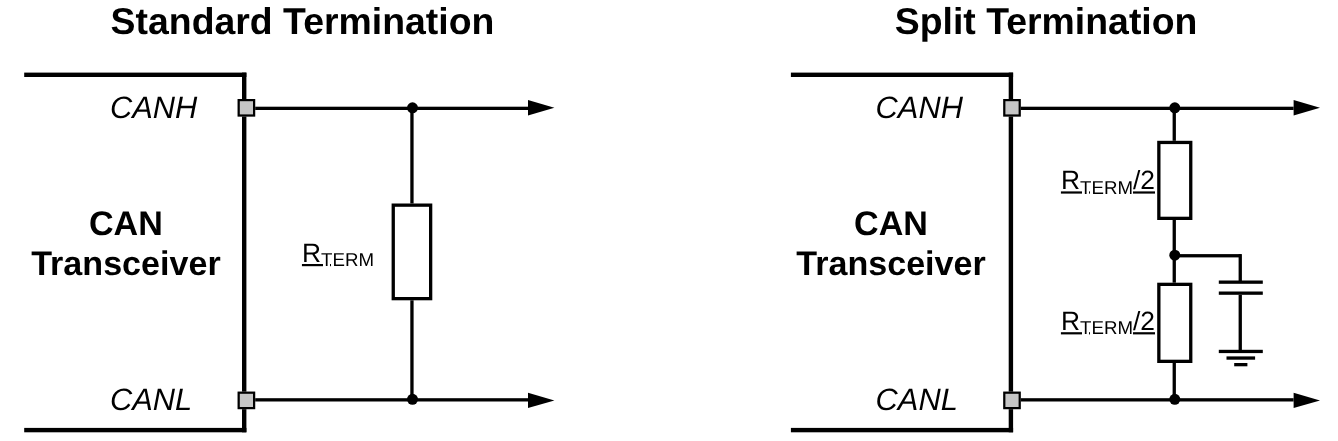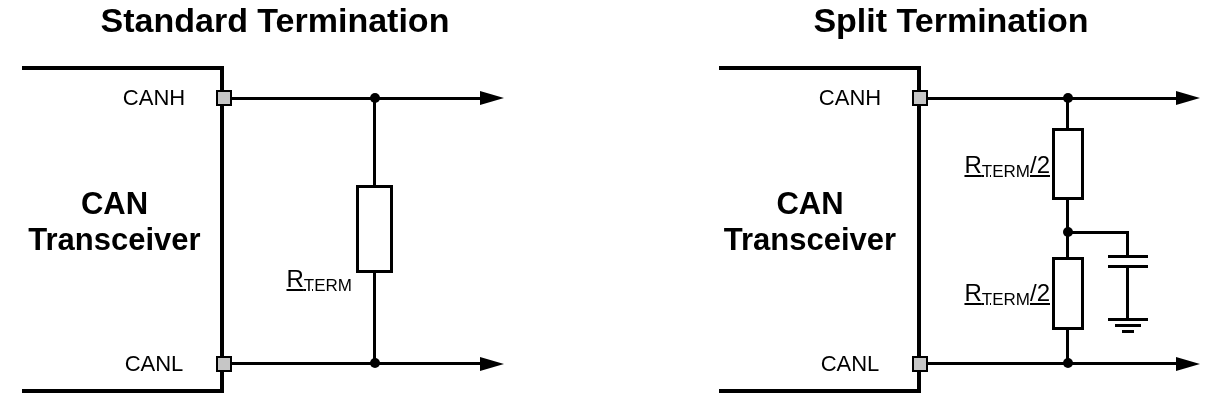--- a/index.html
+++ b/index.html
@@ -35,24 +35,25 @@
     background: transparent;
   }
   .tx-label {
     font-size: 31px;
     font-weight: bold;
     line-height: 36px;
     text-align: center;
     white-space: nowrap;
   }
   .pin-label {
-    font-size: 22px;
+    font-size: 28px;
     line-height: 24px;
-    text-align: center;
+    text-align: left;
     white-space: nowrap;
+    font-style: italic;
   }
   .pin-square {
     width: 16px; height: 16px;
     background: var(--pin-fill);
     border: 2px solid var(--line);
   }
   .wire-h { height: 3px; background: var(--line); }
   .wire-v { width: 3px; background: var(--line); }
   .dot {
     width: 10px; height: 10px;
@@ -111,21 +112,21 @@
 
     <div class="abs wire-h" style="left:232px; top:362px; width:250px;"></div>
     <div class="abs arrowhead" style="left:480px; top:357px;"></div>
 
     <div class="abs dot" style="left:370px; top:93px;"></div>
     <div class="abs dot" style="left:370px; top:358px;"></div>
 
     <div class="abs wire-v" style="left:373px; top:98px; height:266px;"></div>
 
     <div class="abs resistor" style="left:356px; top:185px; width:37px; height:88px;"></div>
-    <div class="abs res-label" style="left:240px; top:218px; width:112px;margin-top:48px;">
+    <div class="abs res-label" style="left:228px; top:218px; width:112px;">
       <span>R</span><sub>TERM</sub><span></span>
     </div>
   </div>
 
   <div class="abs" style="left:0; top:0; width:1076px; height:401px;">
 
     <div class="abs panel-title" style="left:676px; top:4; width:550px;">Split Termination</div>
 
     <div class="abs tx-box" style="left:719px; top:66px; width:202px; height:327px;"></div>
 

